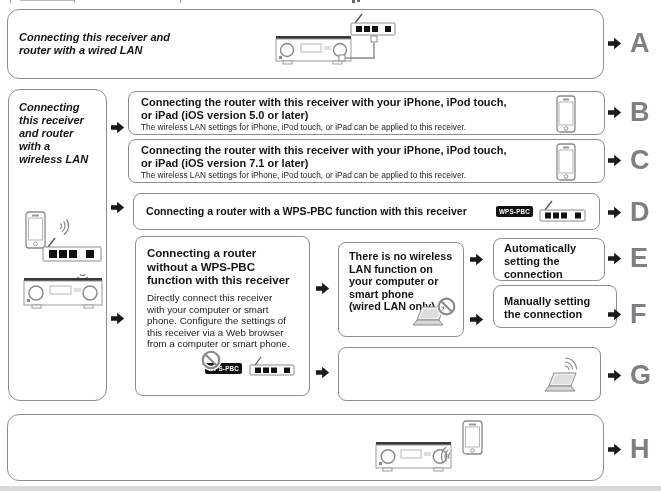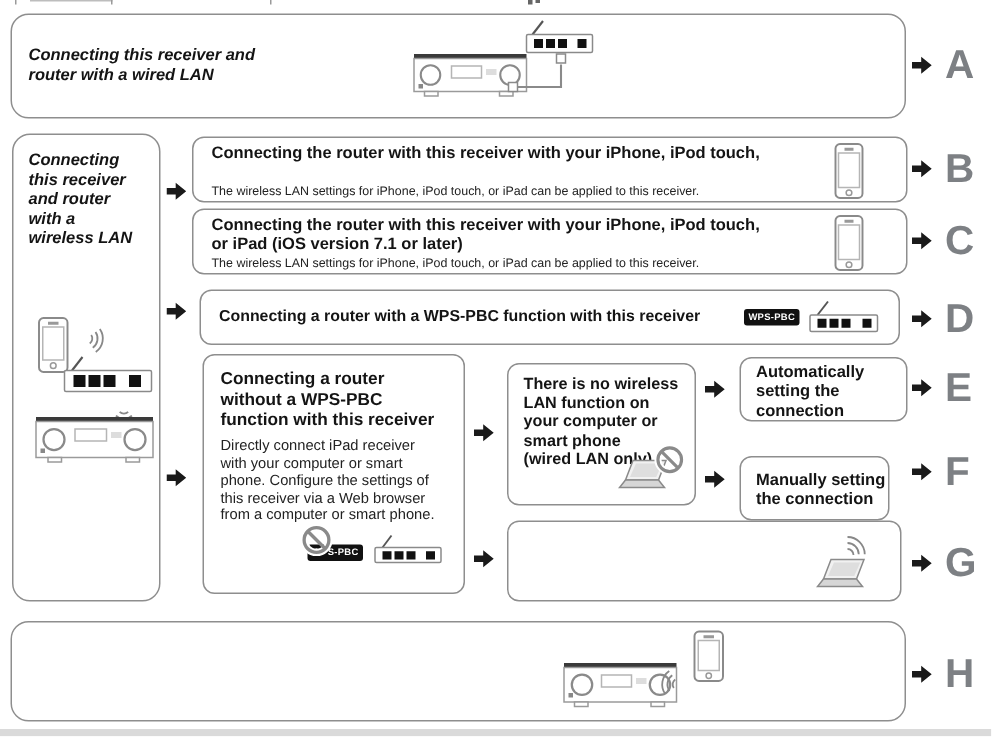--- a/index.html
+++ b/index.html
@@ -114,20 +114,21 @@
         <rect x="3" y="21" width="3" height="3" fill="#888"></rect>
         <rect x="8" y="27" width="9" height="3" fill="#fff" stroke="#9a9a9a"></rect>
         <rect x="60" y="27" width="9" height="3" fill="#fff" stroke="#9a9a9a"></rect>
       </g>
     </svg>
   </div>
 
   <div class="box" style="left:128px;top:91px;width:477px;height:44px">
     <div class="t t11" style="left:12px;top:4px">
       <div>Connecting the router with this receiver with your iPhone, iPod touch,</div>
+      <div>or iPad (iOS version 5.0 or later)</div>
     </div>
     <div class="sub" style="left:12px;top:30px">The wireless LAN settings for iPhone, iPod touch, or iPad can be applied to this receiver.</div>
     <svg width="20" height="38" viewBox="0 0 20 38" style="position:absolute;left:427px;top:3px">
       <rect x="1" y="1" width="18" height="36" rx="3" fill="#fff" stroke="#8a8a8a" stroke-width="1.3"></rect>
       <rect x="7" y="3.5" width="6" height="2" fill="#999"></rect>
       <rect x="3" y="7" width="14" height="23" fill="#fff" stroke="#b5b5b5"></rect>
       <circle cx="10" cy="33.5" r="1.9" fill="#fff" stroke="#999"></circle>
     </svg>
   </div>
 
@@ -158,21 +159,21 @@
     </svg>
   </div>
 
   <div class="box" style="left:135px;top:236px;width:175px;height:160px">
     <div class="t" style="left:11px;top:10px;font-size:11.5px;line-height:13.5px">
       <div>Connecting a router</div>
       <div>without a WPS-PBC</div>
       <div>function with this receiver</div>
     </div>
     <div class="body-txt" style="left:11px;top:55px">
-      <div>Directly connect iPad receiver</div>
+      <div>Directly connect this receiver</div>
       <div>with your computer or smart</div>
       <div>phone. Configure the settings of</div>
       <div>this receiver via a Web browser</div>
       <div>from a computer or smart phone.</div>
     </div>
     <div class="badge" style="left:69px;top:126px;width:37px;height:11px;line-height:11px">WPS-PBC</div>
     <svg width="22" height="22" viewBox="0 0 20 20" style="position:absolute;left:64px;top:112px">
       <circle cx="10" cy="10" r="7.5" fill="none" stroke="#fff" stroke-width="4.5"></circle>
       <circle cx="10" cy="10" r="7.5" fill="none" stroke="#8a8a8a" stroke-width="2"></circle>
       <line x1="5" y1="5" x2="15" y2="15" stroke="#8a8a8a" stroke-width="2"></line>
@@ -208,21 +209,21 @@
   </div>
 
   <div class="box" style="left:493px;top:238px;width:112px;height:43px">
     <div class="t t11" style="left:10px;top:3px">
       <div>Automatically</div>
       <div>setting the</div>
       <div>connection</div>
     </div>
   </div>
 
-  <div class="box" style="left:493px;top:304px;width:100px;height:43px">
+  <div class="box" style="left:493px;top:285px;width:124px;height:43px">
     <div class="t t11" style="left:10px;top:9px">
       <div>Manually setting</div>
       <div>the connection</div>
     </div>
   </div>
 
   <div class="box" style="left:338px;top:347px;width:263px;height:54px">
     <svg width="36" height="26" viewBox="0 0 36 26" style="position:absolute;left:205px;top:24px">
       <polygon points="10,1 32,1 27,14 5,14" fill="#f1f1f1" stroke="#8a8a8a"></polygon>
       <polygon points="12,3 29.5,3 25.5,12 8,12" fill="#dedede"></polygon>

